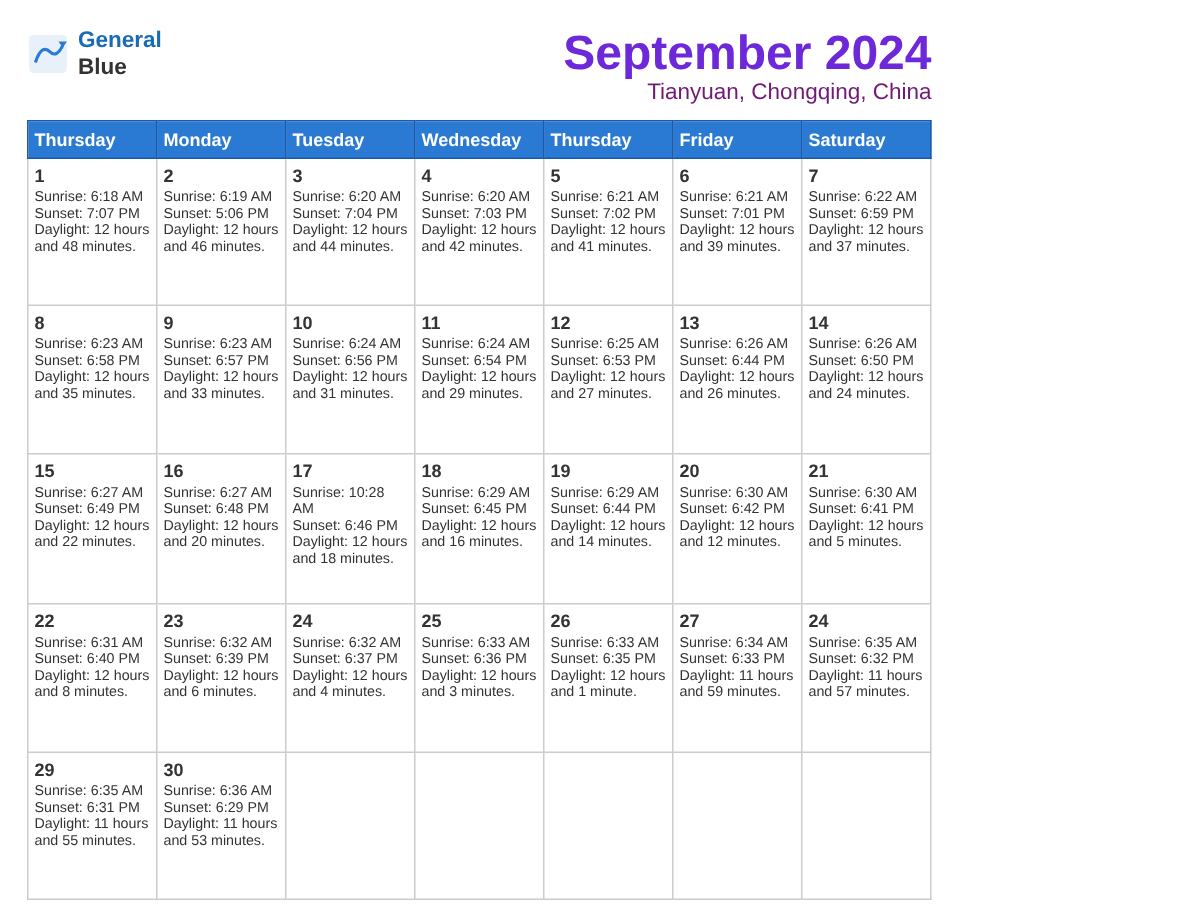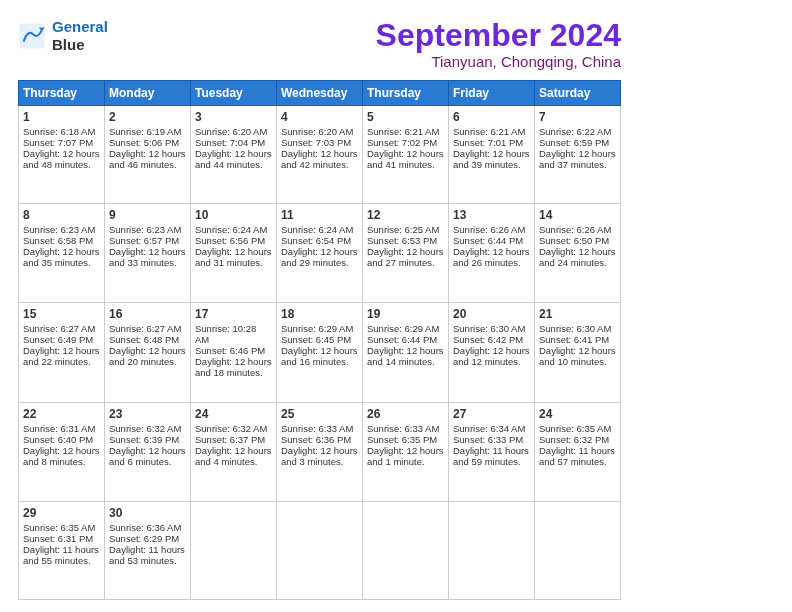--- a/index.html
+++ b/index.html
@@ -271,21 +271,21 @@
             <div>Sunrise: 6:30 AM</div>
             <div>Sunset: 6:42 PM</div>
             <div>Daylight: 12 hours</div>
             <div>and 12 minutes.</div>
           </td>
           <td>
             <span class="day-num">21</span>
             <div>Sunrise: 6:30 AM</div>
             <div>Sunset: 6:41 PM</div>
             <div>Daylight: 12 hours</div>
-            <div>and 10 minutes.</div>
+            <div>and 5 minutes.</div>
           </td>
         </tr>
         <tr>
           <td>
             <span class="day-num">22</span>
             <div>Sunrise: 6:31 AM</div>
             <div>Sunset: 6:40 PM</div>
             <div>Daylight: 12 hours</div>
             <div>and 8 minutes.</div>
           </td>

